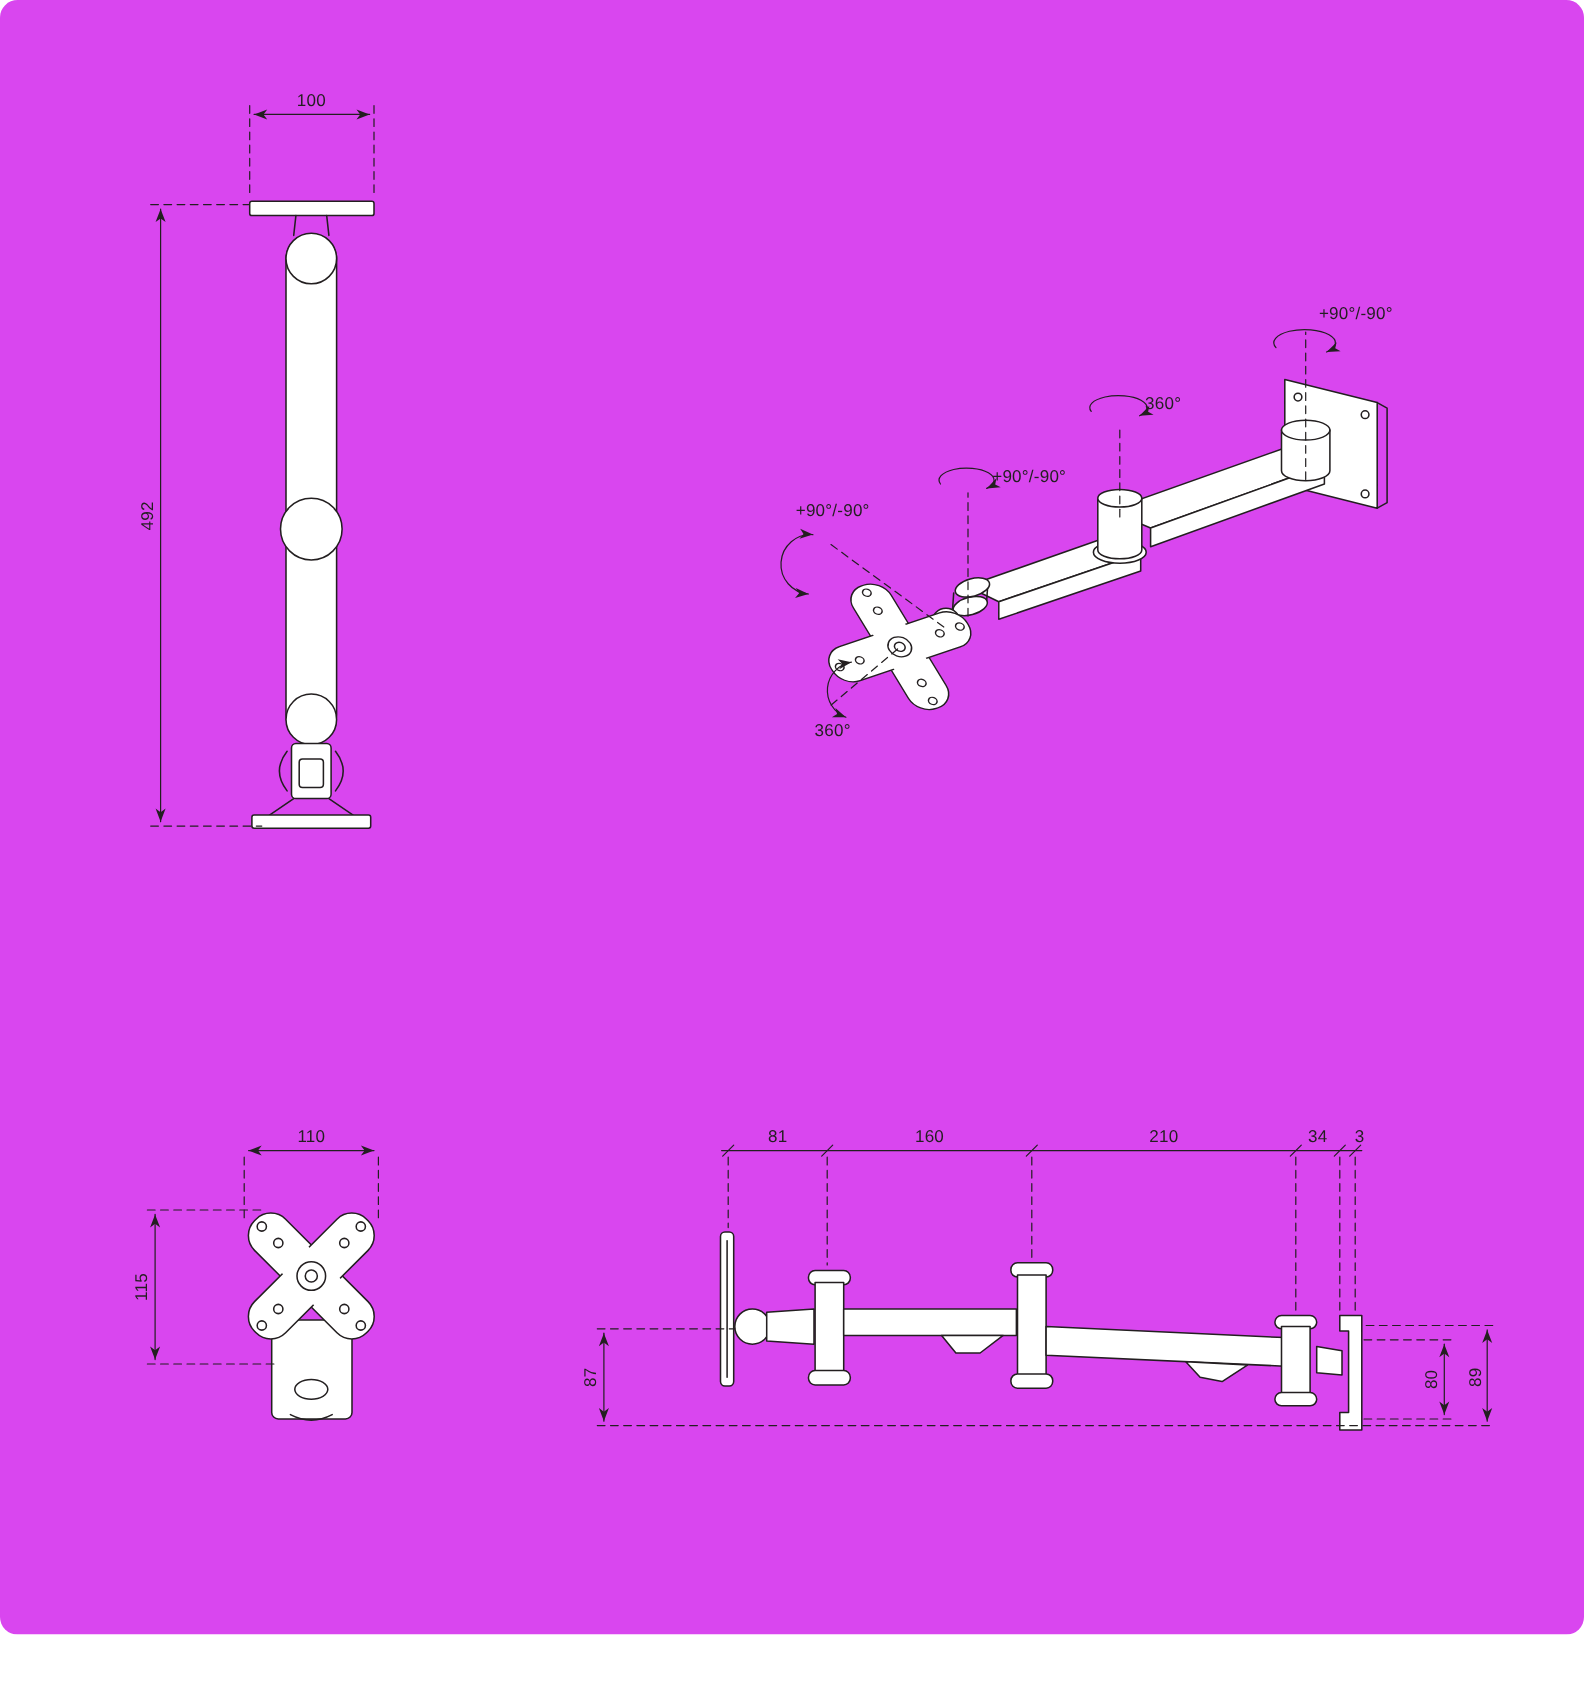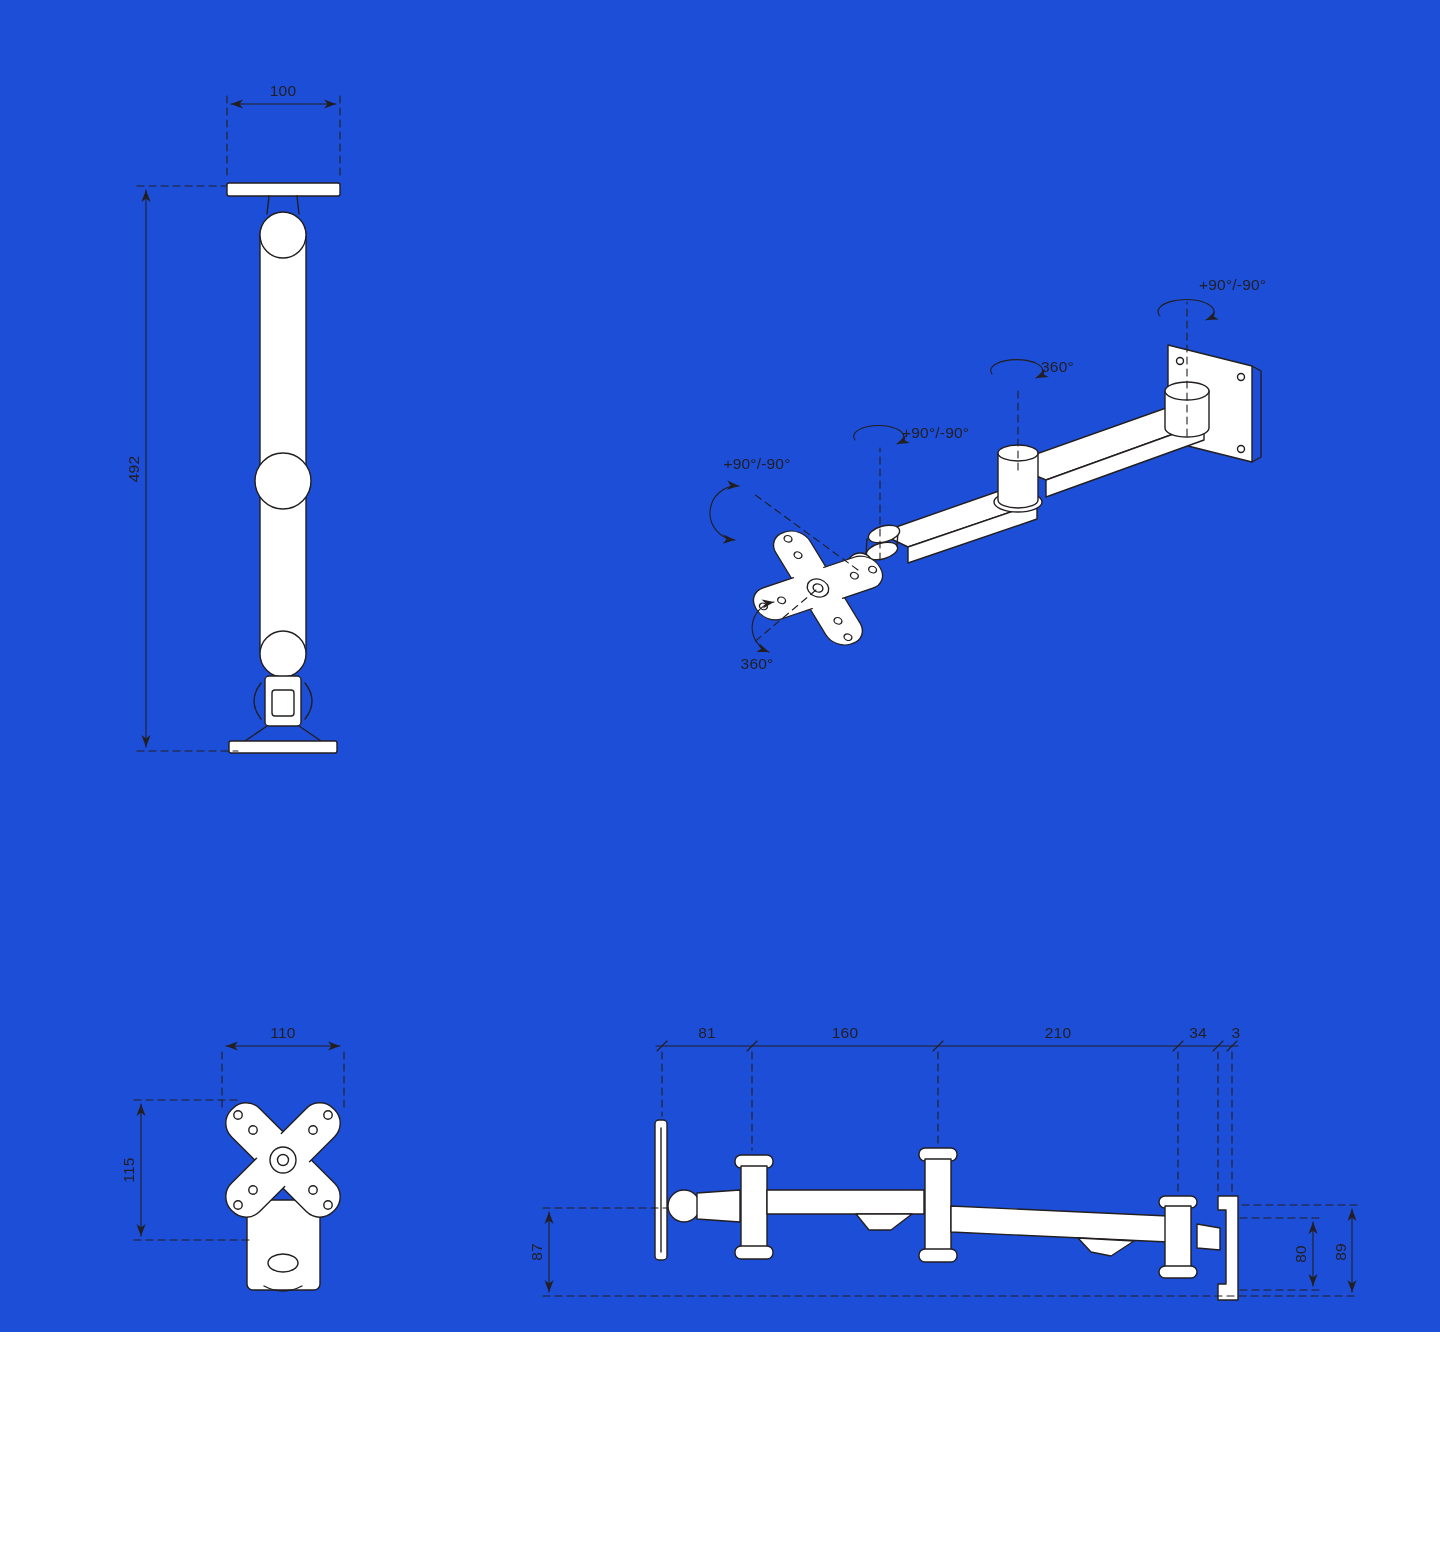--- a/index.html
+++ b/index.html
@@ -1,16 +1,16 @@
 <!DOCTYPE html>
 <html><head>
 <meta charset="utf-8">
 <style>
   html,body{margin:0;padding:0;background:#ffffff;}
-  .stage{position:relative;width:1440px;height:1332px;background:#1d4ed8;overflow:hidden;}
+  .stage{position:relative;width:1440px;height:1486px;background:#d946ef;overflow:hidden;border-radius:16px;}
   svg{display:block;}
   .s{fill:none;stroke:#231f20;stroke-width:1.4;stroke-linecap:round;stroke-linejoin:round;}
   .sw{fill:#ffffff;stroke:#231f20;stroke-width:1.4;stroke-linejoin:round;}
   .f{fill:#ffffff;stroke:none;}
   .dim{stroke-width:1.1;}
   .dash{stroke-width:1.1;stroke-dasharray:7 5;}
   text{font-family:"Liberation Sans",sans-serif;font-size:15.5px;fill:#231f20;letter-spacing:.2px;}
 </style>
 </head>
 <body>

